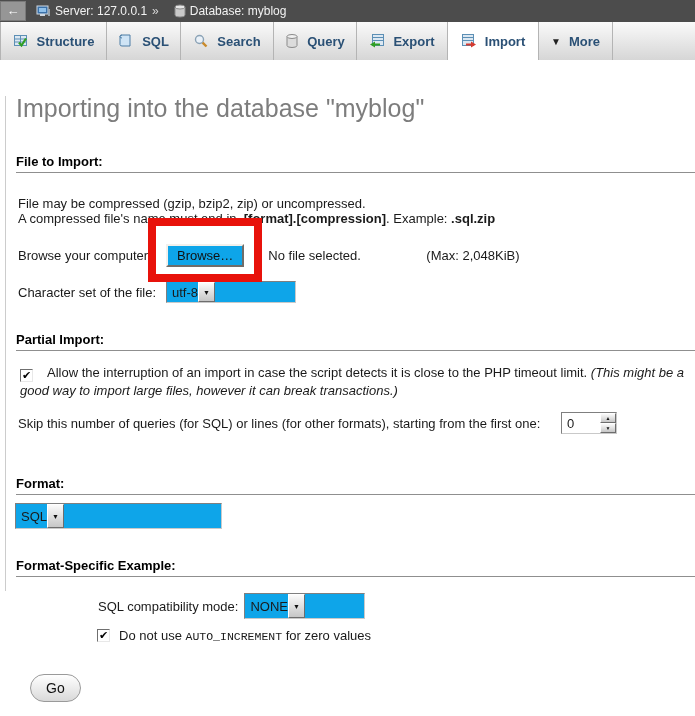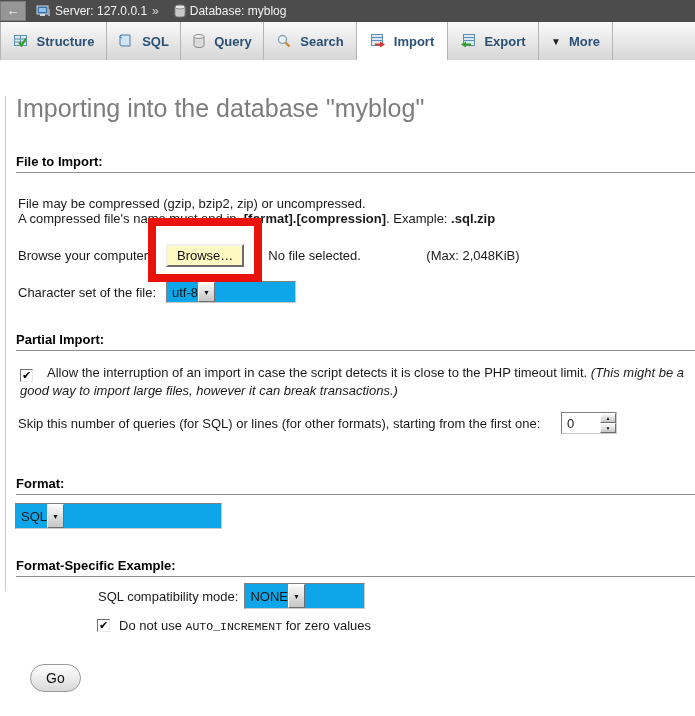--- a/index.html
+++ b/index.html
@@ -48,21 +48,21 @@
   .mt-h1 { margin-top:31px; } .mt-h2 { margin-top:28px; }
   .mt-h3 { margin-top:41px; } .mt-h4 { margin-top:29px; }
   p.info { margin-left:18px; line-height:15px; }
   p.info.first { margin-top:23px; }
   .row { display:flex; align-items:center; margin-left:18px; }
   .browse-row { margin-top:16px; height:26px; }
   .charset-row { margin-top:12px; height:24px; }
   .flabel { flex:0 0 148px; }
   
   .win-btn {
-    background:#fef9c3; border:2px solid; border-color:#f2f0ec #6f6d69 #6f6d69 #f2f0ec;
+    background:#0ea5e9; border:2px solid; border-color:#f2f0ec #6f6d69 #6f6d69 #f2f0ec;
     padding:2px 9px; font-size:13px; color:#111; cursor:pointer;
     font-family:"Liberation Sans", sans-serif;
   }
   .nofile { margin-left:24px; width:158px; }
   .select {
     display:inline-flex; align-items:center; justify-content:flex-start;
     background:#0ea5e9; border:1px solid #7f7f7f;
     border-bottom-color:#c9c9c9; border-right-color:#c9c9c9;
     height:22px; padding-left:5px; cursor:pointer;
   }
@@ -92,21 +92,21 @@
     border:1px solid #7f7f7f; border-bottom-color:#c9c9c9; border-right-color:#c9c9c9;
   }
   .spin-val { flex:1; padding:3px 0 0 5px; }
   .spin-btns { width:16px; display:flex; flex-direction:column; }
   .spin-up,.spin-down {
     flex:1; display:flex; align-items:center; justify-content:center;
     background:linear-gradient(#fbfbfb,#c6c6c6); font-size:5px; color:#111;
     border:1px solid; border-color:#ffffff #6d6d6d #6d6d6d #ffffff; cursor:pointer;
   }
   .format-select-row { margin-left:15px; margin-top:8px; }
-  .compat-row { margin-left:98px; margin-top:6px; height:26px; }
+  .compat-row { margin-left:98px; margin-top:16px; height:26px; }
   .compat-row .select { margin-left:6px; }
   .auto-row { margin-left:97px; margin-top:9px; display:flex; align-items:center; }
   .auto-row .checkbox { margin-right:9px; }
   .mono { font-family:"Liberation Mono", monospace; font-size:11.5px; }
   .go-btn {
     margin:31px 0 0 30px; padding:5px 15px; font-size:14px; color:#111;
     background:linear-gradient(#ffffff,#d9d9d9); border:1px solid #9a9a9a;
     border-radius:14px; cursor:pointer; font-family:"Liberation Sans", sans-serif;
   }
   
@@ -156,59 +156,59 @@
     </div>
     <div class="tab" style="width:74px">
       <span class="tab-icon">
         <svg width="16" height="16" viewBox="0 0 16 16">
           <path d="M4 2 h8 v11 h-8 q-2 0 -2 -1.5 v-8 q0 -1.5 2 -1.5 z" fill="#cfe4f5" stroke="#4d7da5"></path>
           <path d="M4 2 q-2 0 -2 1.5 q0 1.5 2 1.5" fill="none" stroke="#4d7da5"></path>
         </svg>
       </span>
       <span class="tab-label">SQL</span>
     </div>
+    <div class="tab" style="width:93px">
+      <span class="tab-icon">
+        <svg width="16" height="16" viewBox="0 0 16 16">
+          <circle cx="6.5" cy="6.5" r="4" fill="#eaf1f8" stroke="#8aa2b5" stroke-width="1.4"></circle>
+          <line x1="9.6" y1="9.6" x2="13.5" y2="13.5" stroke="#c98a2b" stroke-width="2.4"></line>
+        </svg>
+      </span>
+      <span class="tab-label">Search</span>
+    </div>
     <div class="tab" style="width:83px">
       <span class="tab-icon">
         <svg width="14" height="16" viewBox="0 0 14 16">
           <path d="M2 3.5 v9 a5 2 0 0 0 10 0 v-9" fill="#dcdcdc" stroke="#8a8a8a"></path>
           <ellipse cx="7" cy="3.5" rx="5" ry="2" fill="#f0f0f0" stroke="#8a8a8a"></ellipse>
         </svg>
       </span>
       <span class="tab-label">Query</span>
     </div>
-    <div class="tab" style="width:93px">
-      <span class="tab-icon">
-        <svg width="16" height="16" viewBox="0 0 16 16">
-          <circle cx="6.5" cy="6.5" r="4" fill="#eaf1f8" stroke="#8aa2b5" stroke-width="1.4"></circle>
-          <line x1="9.6" y1="9.6" x2="13.5" y2="13.5" stroke="#c98a2b" stroke-width="2.4"></line>
-        </svg>
-      </span>
-      <span class="tab-label">Search</span>
+    <div class="tab" style="width:91px">
+      <span class="tab-icon">
+        <svg width="16" height="16" viewBox="0 0 16 16">
+          <rect x="3.5" y="1.5" width="11" height="11" fill="#dce8f2" stroke="#5c8fb5"></rect>
+          <line x1="3.5" y1="4.5" x2="14.5" y2="4.5" stroke="#5c8fb5"></line>
+          <line x1="3.5" y1="7.5" x2="14.5" y2="7.5" stroke="#5c8fb5"></line>
+          <polygon points="1,11.5 6,8.5 6,10.5 11,10.5 11,12.5 6,12.5 6,14.5" fill="#2f9e23"></polygon>
+        </svg>
+      </span>
+      <span class="tab-label">Export</span>
     </div>
     <div class="tab active" style="width:91px">
       <span class="tab-icon">
         <svg width="16" height="16" viewBox="0 0 16 16">
           <rect x="1.5" y="1.5" width="11" height="11" fill="#dce8f2" stroke="#5c8fb5"></rect>
           <line x1="1.5" y1="4.5" x2="12.5" y2="4.5" stroke="#5c8fb5"></line>
           <line x1="1.5" y1="7.5" x2="12.5" y2="7.5" stroke="#5c8fb5"></line>
           <polygon points="15,11.5 10,8.5 10,10.5 5,10.5 5,12.5 10,12.5 10,14.5" fill="#d43a30"></polygon>
         </svg>
       </span>
       <span class="tab-label">Import</span>
-    </div>
-    <div class="tab" style="width:91px">
-      <span class="tab-icon">
-        <svg width="16" height="16" viewBox="0 0 16 16">
-          <rect x="3.5" y="1.5" width="11" height="11" fill="#dce8f2" stroke="#5c8fb5"></rect>
-          <line x1="3.5" y1="4.5" x2="14.5" y2="4.5" stroke="#5c8fb5"></line>
-          <line x1="3.5" y1="7.5" x2="14.5" y2="7.5" stroke="#5c8fb5"></line>
-          <polygon points="1,11.5 6,8.5 6,10.5 11,10.5 11,12.5 6,12.5 6,14.5" fill="#2f9e23"></polygon>
-        </svg>
-      </span>
-      <span class="tab-label">Export</span>
     </div>
     <div class="tab" style="width:74px">
       <span class="more-arrow">▼</span>
       <span class="tab-label">More</span>
     </div>
     <div class="tab-fill"></div>
   </nav>
 
   <main class="content">
     <div class="left-rule"></div>

